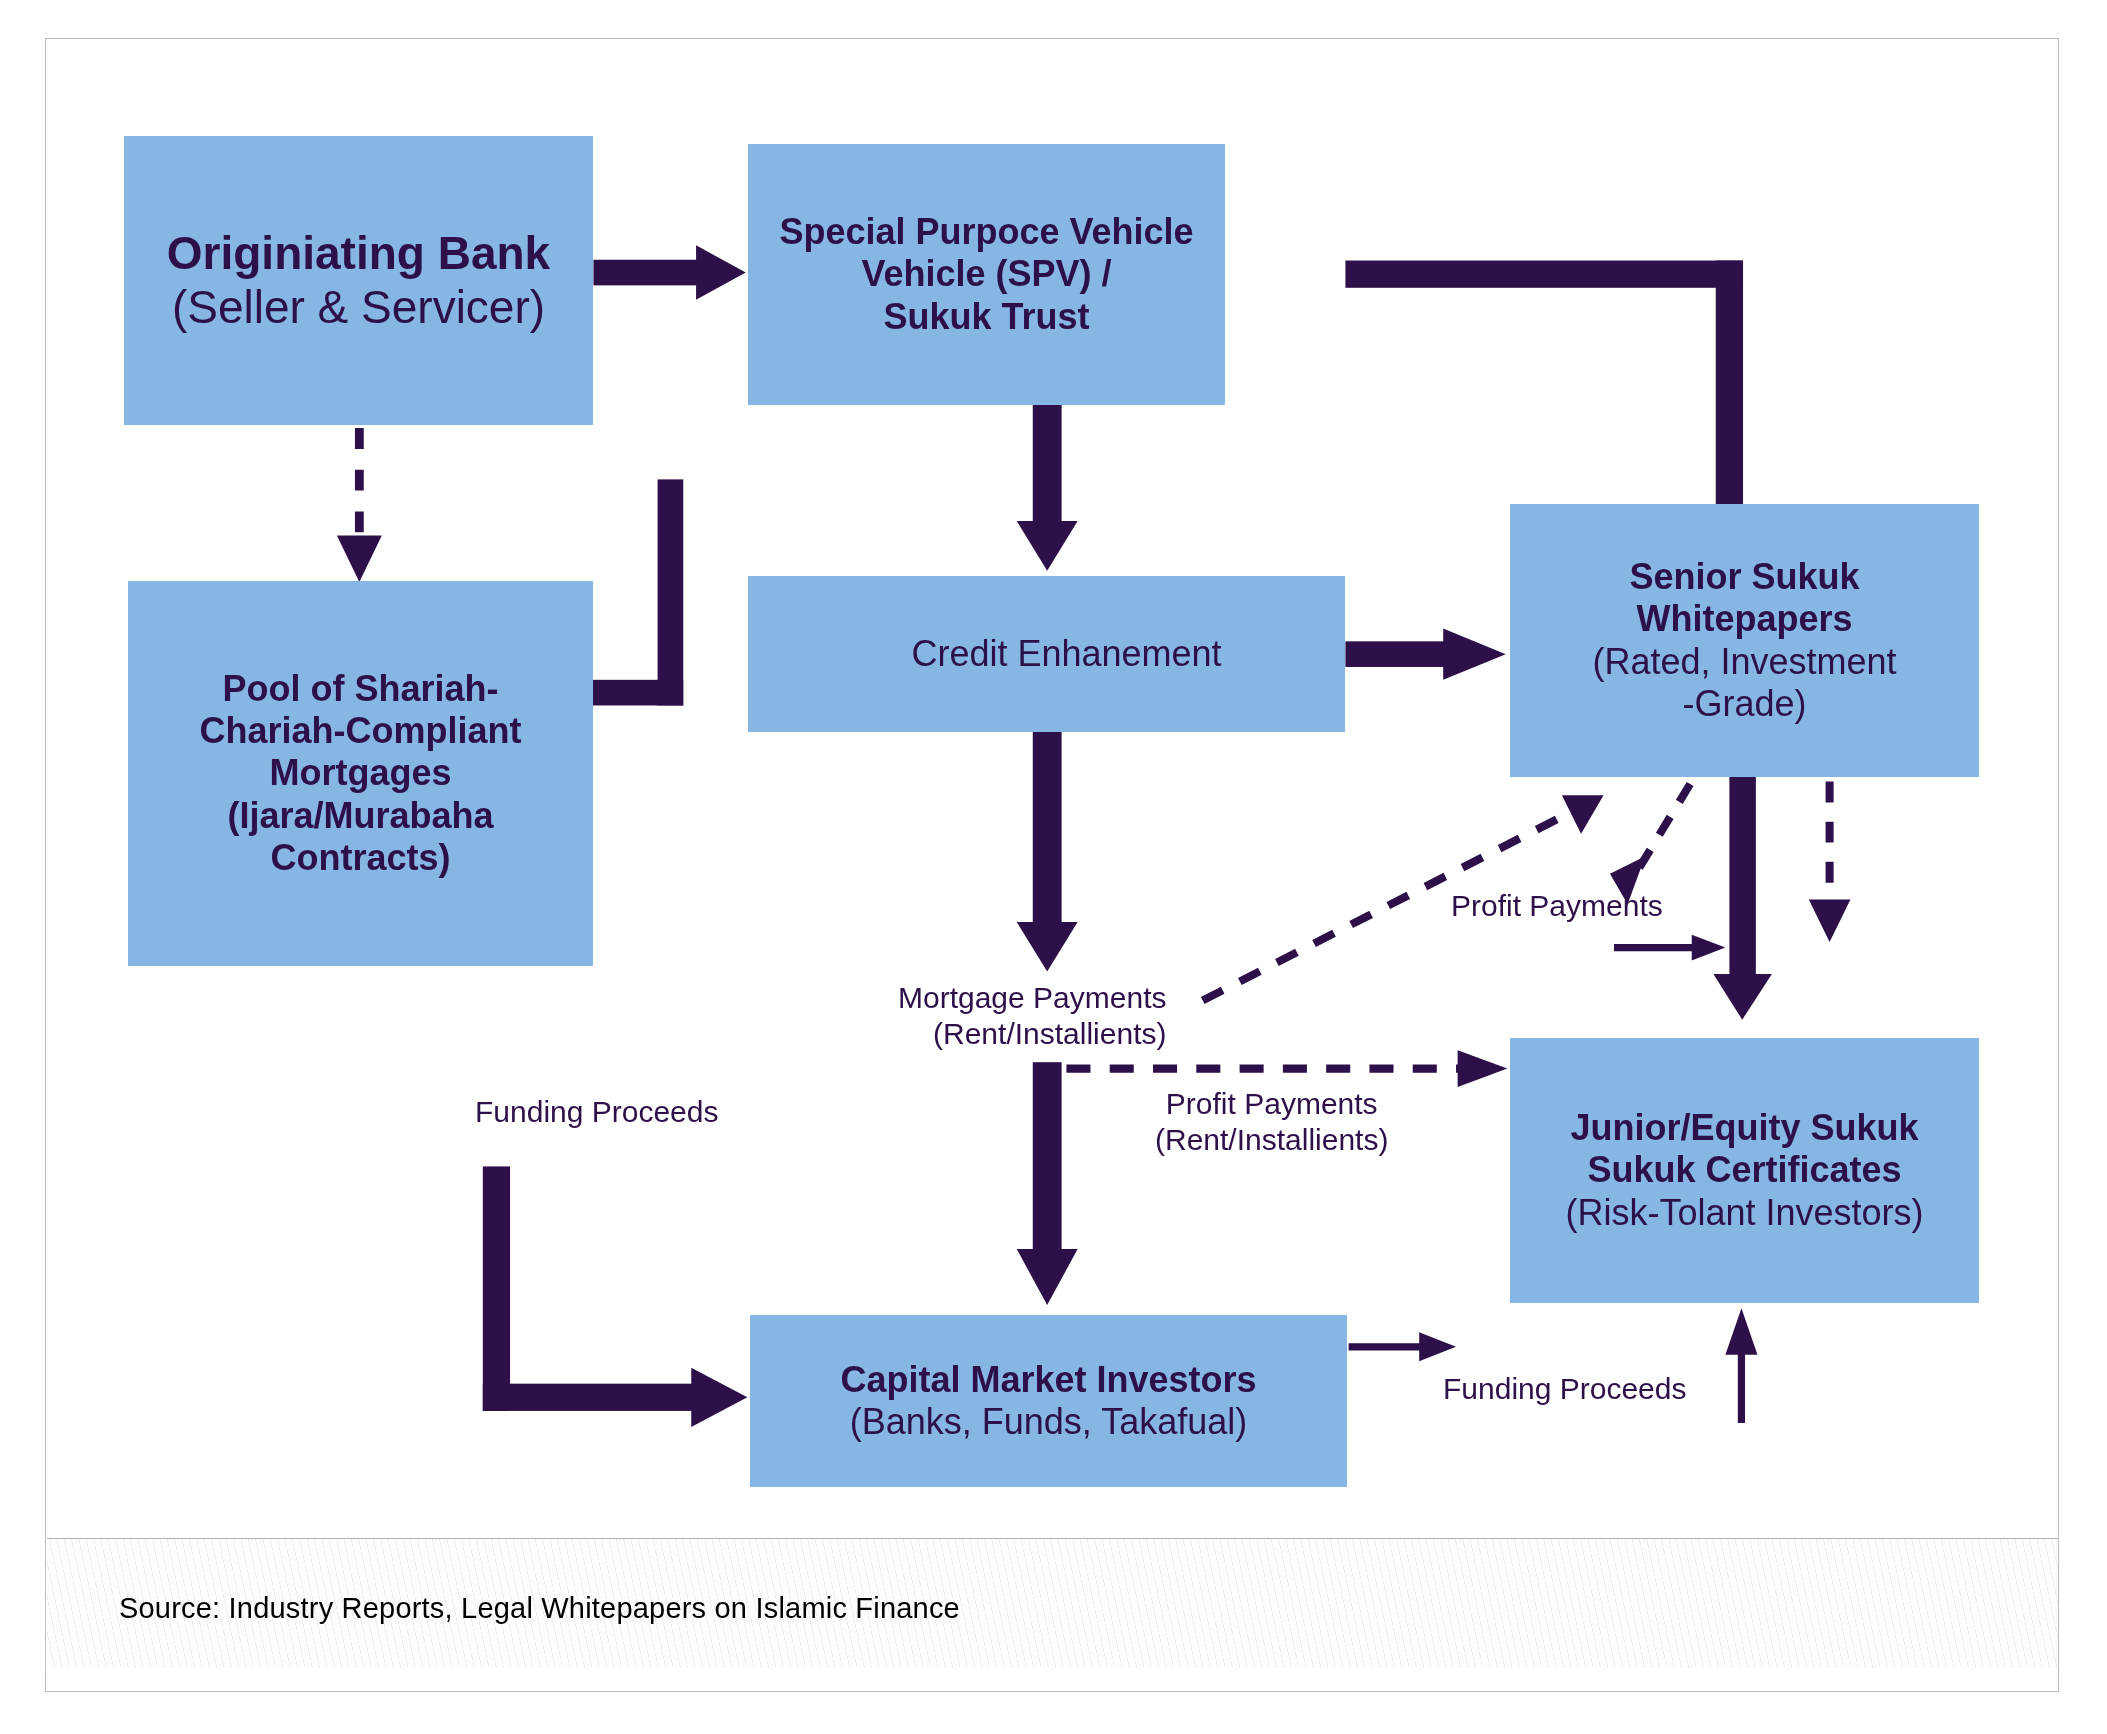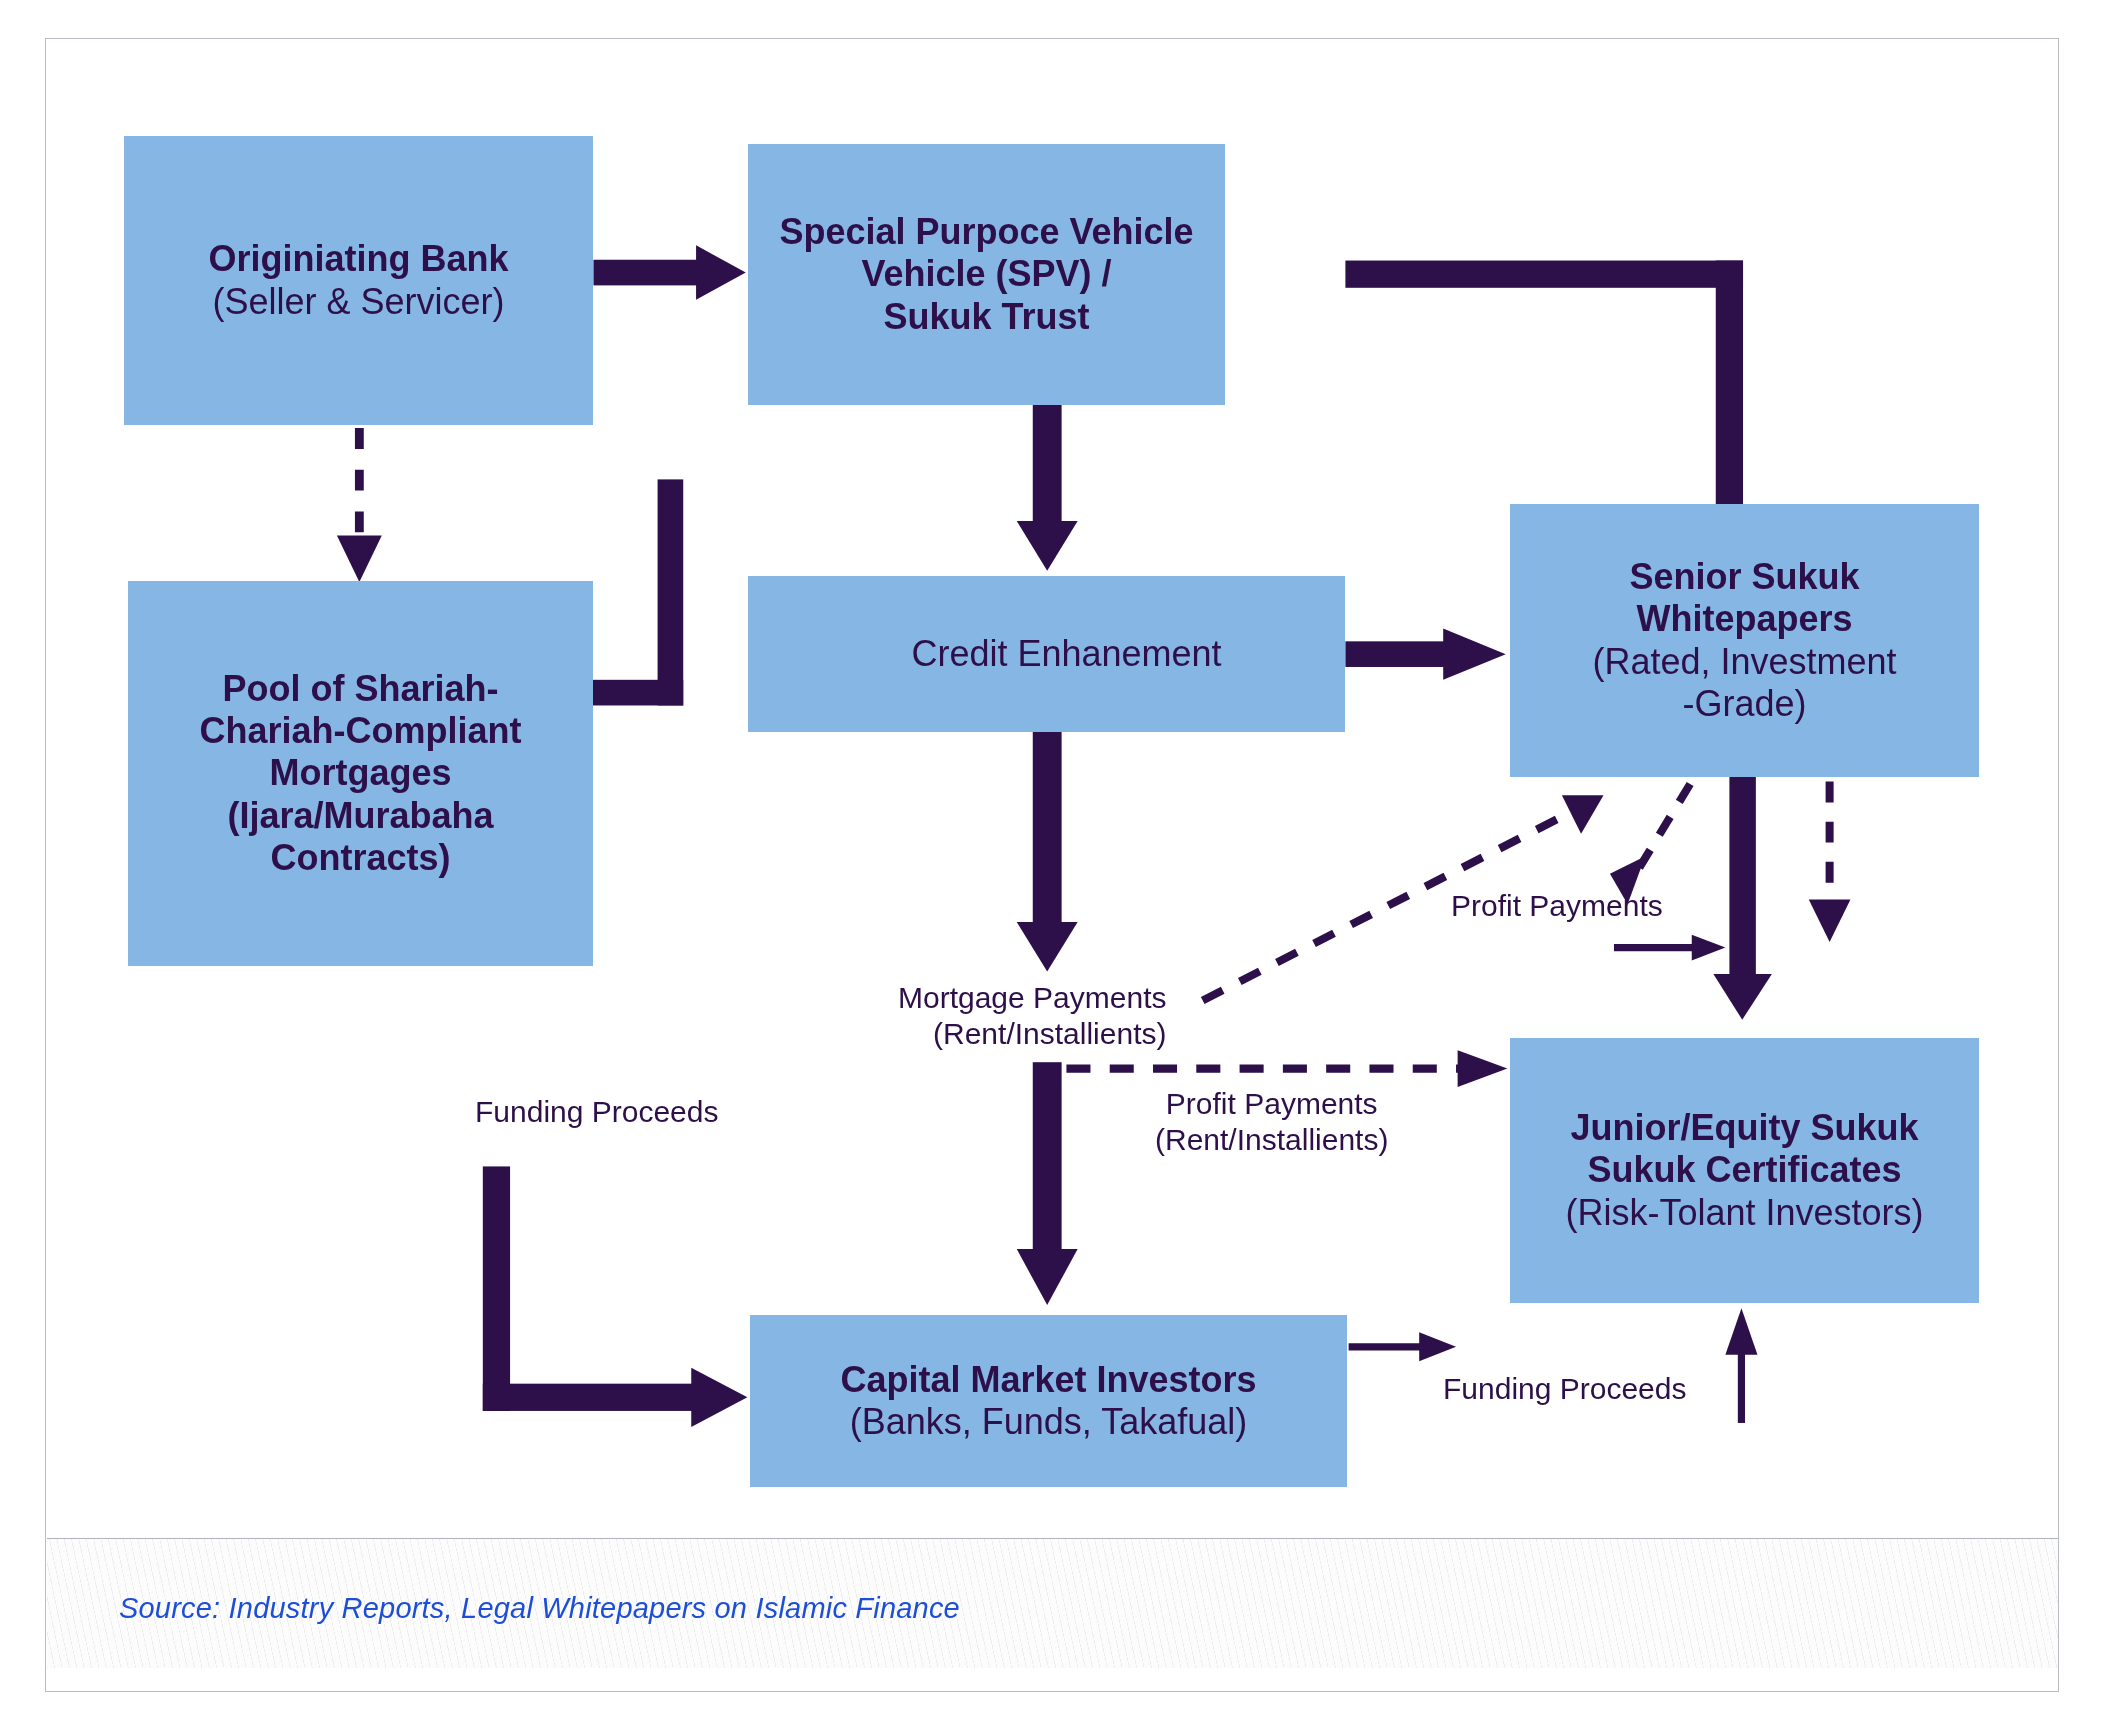--- a/index.html
+++ b/index.html
@@ -29,23 +29,22 @@
     border-top:1.6px solid #b0b3b8;
     background-color:#fcfcfc;
     background-image:repeating-linear-gradient(
         78deg,
         #ededed 0px,#ededed 0.8px,
         rgba(255,255,255,0) 0.8px,rgba(255,255,255,0) 7.2px);
   }
   #source-text{
     position:absolute;
     left:119px;top:1592px;
-    font-style:italic;
     font-size:29px;
-    color:#1d4ed8;
+    color:#000000;
     letter-spacing:0.2px;
     white-space:nowrap;
   }
 
   
   .node{
     position:absolute;
     background:#86b6e4;
     box-sizing:border-box;
     display:flex;
@@ -53,21 +52,21 @@
     align-items:center;
     justify-content:center;
     text-align:center;
     color:#2d1049;
     line-height:1.17;
     z-index:4;
   }
   .node .ttl{font-weight:bold;}
   .node .sub{font-weight:normal;}
 
-  #n-origbank{left:124px;top:136px;width:469px;height:289px;font-size:36px;}
+  #n-origbank{left:124px;top:136px;width:469px;height:289px;font-size:46px;}
   #n-spv{left:748px;top:144px;width:477px;height:261px;font-size:36px;}
   #n-pool{left:128px;top:581px;width:465px;height:385px;font-size:36px;}
   #n-credit{left:748px;top:576px;width:597px;height:156px;font-size:36px;padding-left:40px;}
   #n-senior{left:1510px;top:504px;width:469px;height:273px;font-size:36px;}
   #n-junior{left:1510px;top:1038px;width:469px;height:265px;font-size:36px;}
   #n-investors{left:750px;top:1315px;width:597px;height:172px;font-size:36px;}
 
   
   #wires{position:absolute;left:0;top:0;width:2108px;height:1734px;z-index:3;}
 

